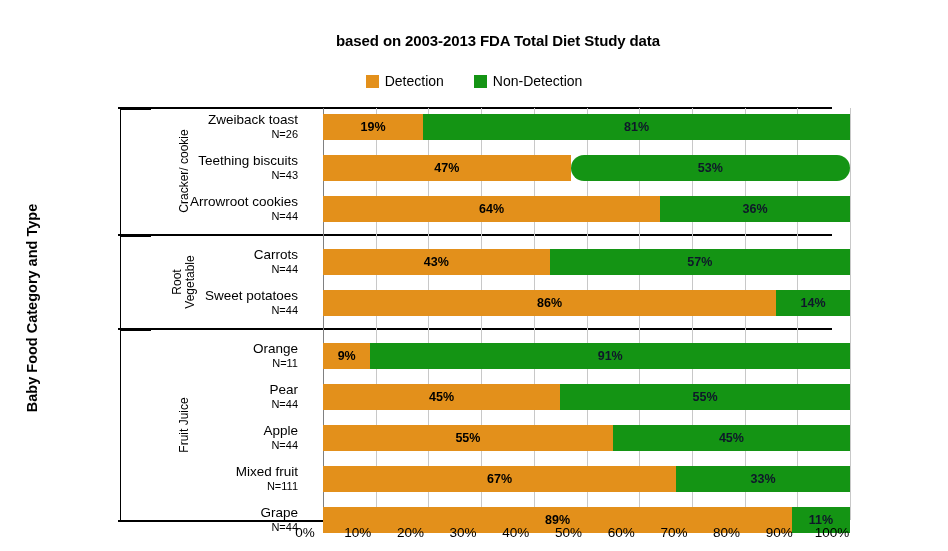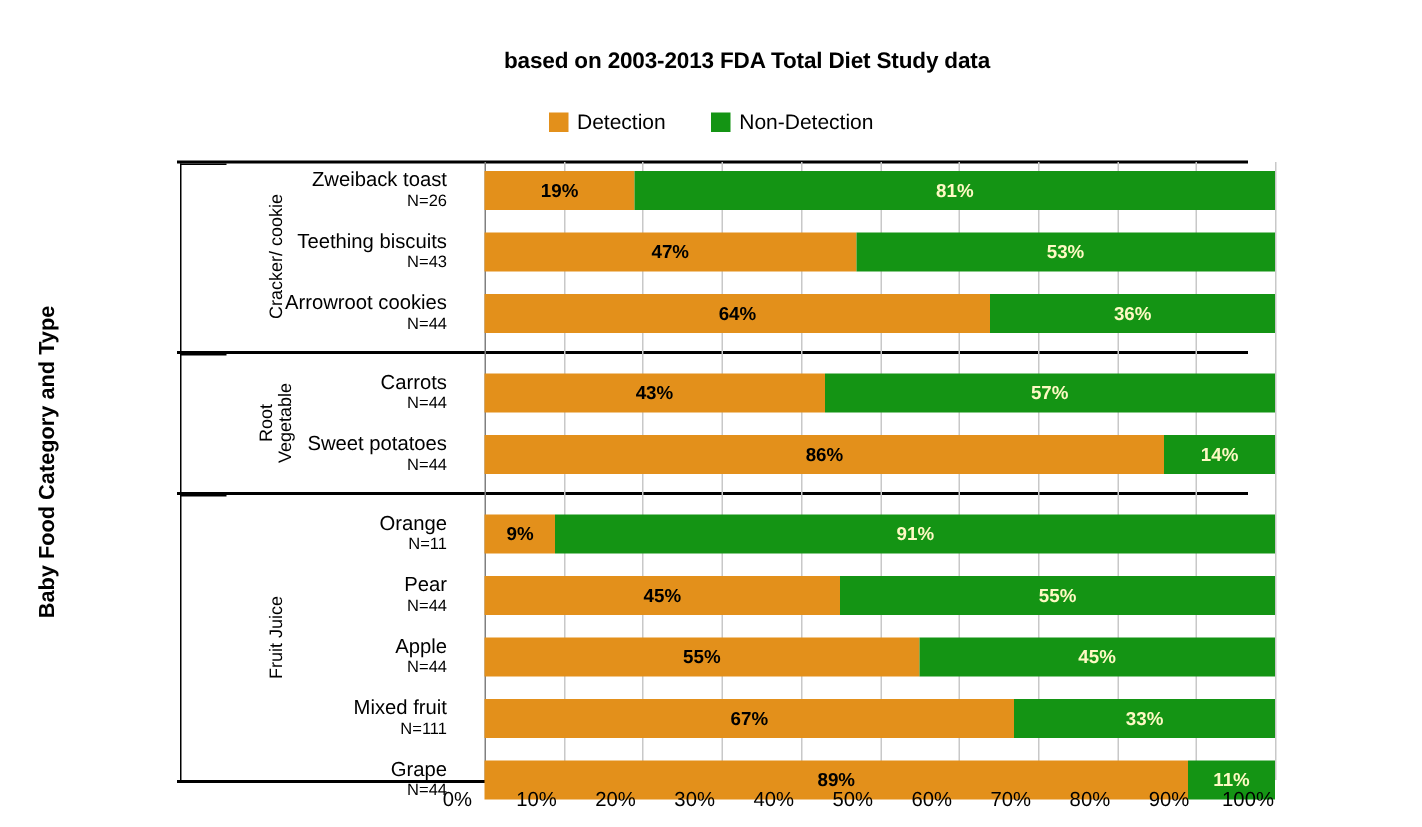--- a/index.html
+++ b/index.html
@@ -117,21 +117,21 @@
     height: 100%;
     display: flex;
     align-items: center;
     justify-content: center;
   }
   .seg-label {
     font-size: 12.5px;
     font-weight: bold;
     color: #000;
   }
-  .seg-label.white { color: #fef9c3; }
+  .seg-label.white { color: #0f172a; }
 
   
   .cat-label {
     position: absolute;
     left: 160px;
     width: 138px;
     text-align: right;
     font-size: 13.5px;
     line-height: 15px;
   }
@@ -242,21 +242,21 @@
           <span class="seg-label">19%</span>
         </div>
         <div class="bar-seg" style="left: 100.13px; width: 426.87px; background: rgb(20, 148, 20);">
           <span class="seg-label white">81%</span>
         </div>
       </div>
       <div class="row" style="top: 47px; height: 26px;">
         <div class="bar-seg" style="left: 0px; width: 247.69px; background: rgb(227, 144, 27);">
           <span class="seg-label">47%</span>
         </div>
-        <div class="bar-seg" style="left: 247.69px; width: 279.31px; background: rgb(20, 148, 20);">
+        <div class="bar-seg" style="left: 247.69px; width: 279.31px; background: rgb(20, 148, 20); border-radius: 13px;">
           <span class="seg-label white">53%</span>
         </div>
       </div>
       <div class="row" style="top: 88px; height: 26px; border-radius: 12px;">
         <div class="bar-seg" style="left: 0px; width: 337.28px; background: rgb(227, 144, 27);">
           <span class="seg-label">64%</span>
         </div>
         <div class="bar-seg" style="left: 337.28px; width: 189.72px; background: rgb(20, 148, 20);">
           <span class="seg-label white">36%</span>
         </div>

